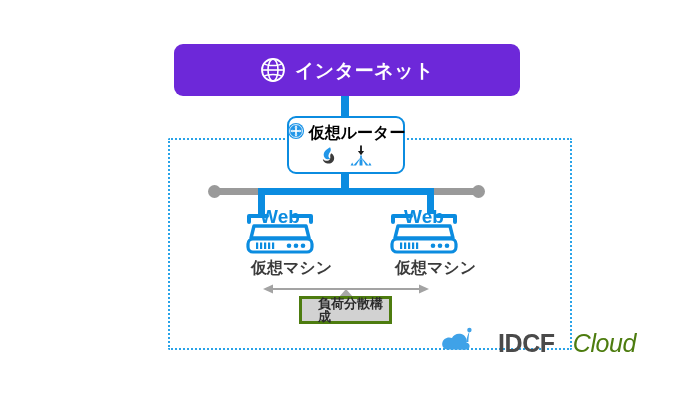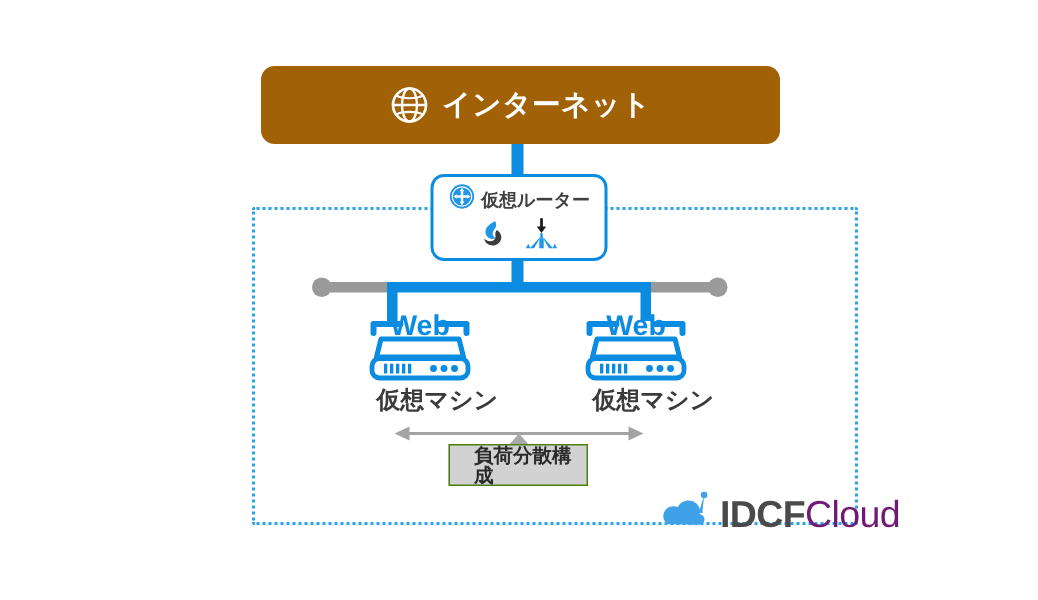--- a/index.html
+++ b/index.html
@@ -18,21 +18,21 @@
     overflow: hidden;
   }
 
   
   .internet-banner {
     position: absolute;
     left: 174px;
     top: 44px;
     width: 346px;
     height: 52px;
-    background: #a16207;
+    background: #6d28d9;
     border-radius: 9px;
     display: flex;
     align-items: center;
     justify-content: center;
     gap: 9px;
   }
   .internet-label {
     color: #ffffff;
     font-size: 19px;
     font-weight: bold;
@@ -87,22 +87,22 @@
     justify-content: flex-start;
     padding-top: 4px;
   }
   .router-head {
     display: flex;
     align-items: center;
     gap: 4px;
     height: 22px;
   }
   .router-label {
-    font-size: 12px;
-    color: #404040;
+    font-size: 16px;
+    color: #000000;
     font-weight: bold;
     line-height: 1;
     white-space: nowrap;
   }
   .router-icons {
     display: flex;
     align-items: center;
     justify-content: center;
     gap: 9px;
     margin-top: 1px;
@@ -133,21 +133,21 @@
     width: 168px;
     height: 14px;
   }
   .lb-box {
     position: absolute;
     left: 299px;
     top: 296px;
     width: 93px;
     height: 28px;
     background: #d2d2d2;
-    border: 1px solid #4d7c0f;
+    border: 3px solid #4d7c0f;
     box-sizing: border-box;
     display: flex;
     align-items: center;
     justify-content: center;
     padding-left: 16px;
   }
   .lb-box-label {
     font-size: 13px;
     color: #2b2b2b;
     font-weight: bold;
@@ -164,30 +164,30 @@
     border-bottom: 8px solid #a8a8a8;
   }
 
   
   .brand {
     position: absolute;
     left: 440px;
     top: 325px;
     display: flex;
     align-items: center;
-    gap: 0;
+    gap: 18px;
   }
   .brand-text {
     font-size: 25px;
     line-height: 1;
     font-weight: bold;
     letter-spacing: -0.4px;
   }
   .brand-idcf { color: #4a4a4a; }
-  .brand-cloud { color: #701a75; font-weight: normal; }
+  .brand-cloud { color: #4d7c0f; font-weight: normal; font-style: italic; }
 </style>
 </head>
 <body>
 
 <div id="canvas">
 
   <div class="internet-banner">
     <span class="globe-icon-wrap">
       <svg class="globe-icon" viewBox="0 0 26 26" xmlns="http://www.w3.org/2000/svg">
         <circle cx="13" cy="13" r="11" fill="none" stroke="#ffffff" stroke-width="1.8"></circle>

